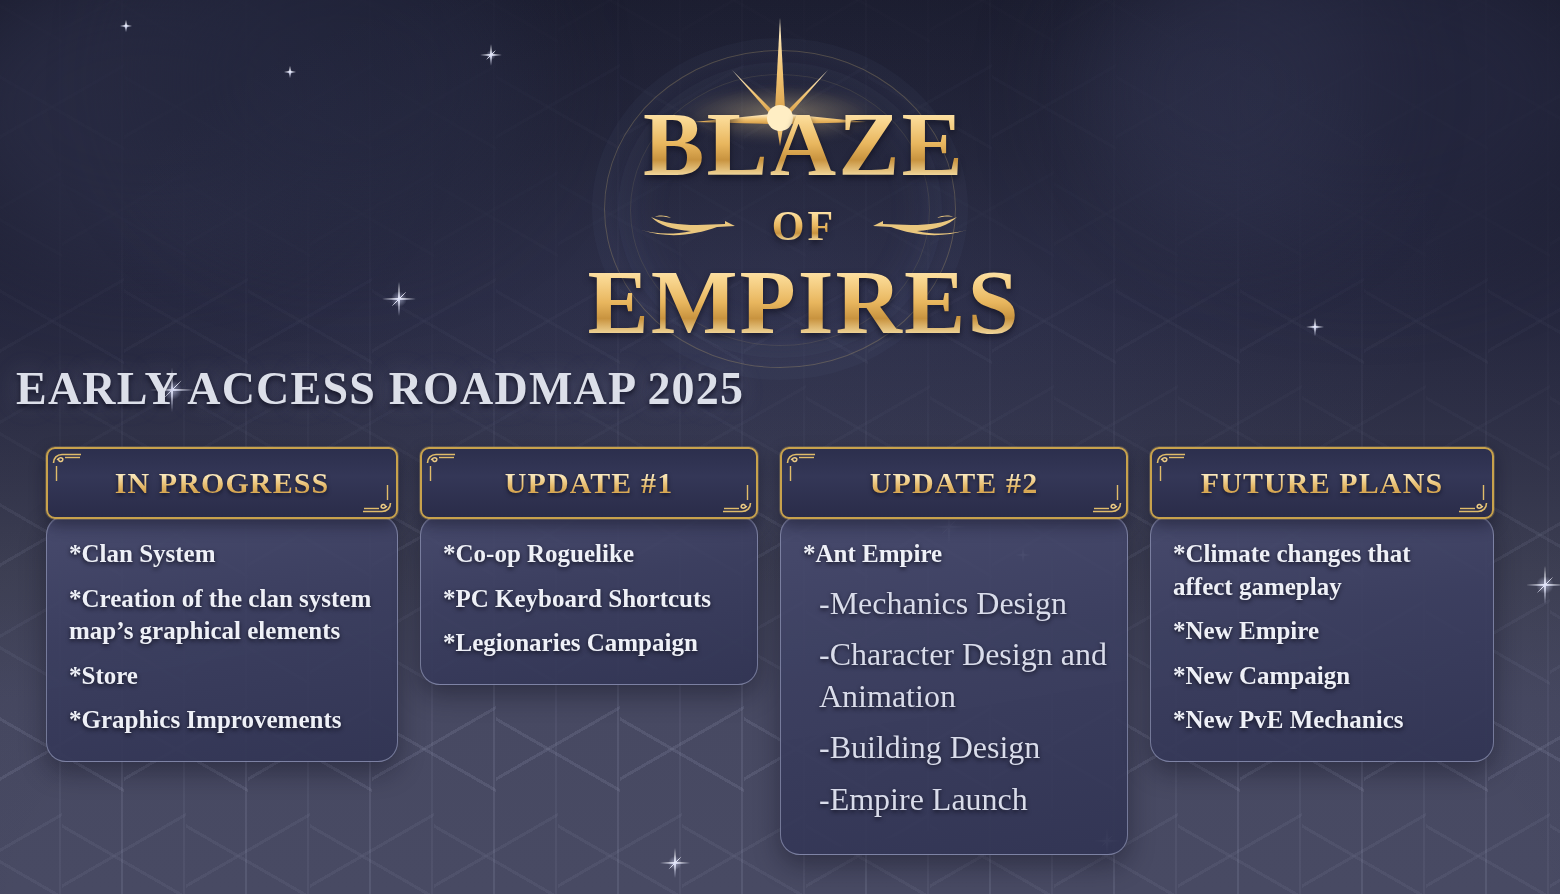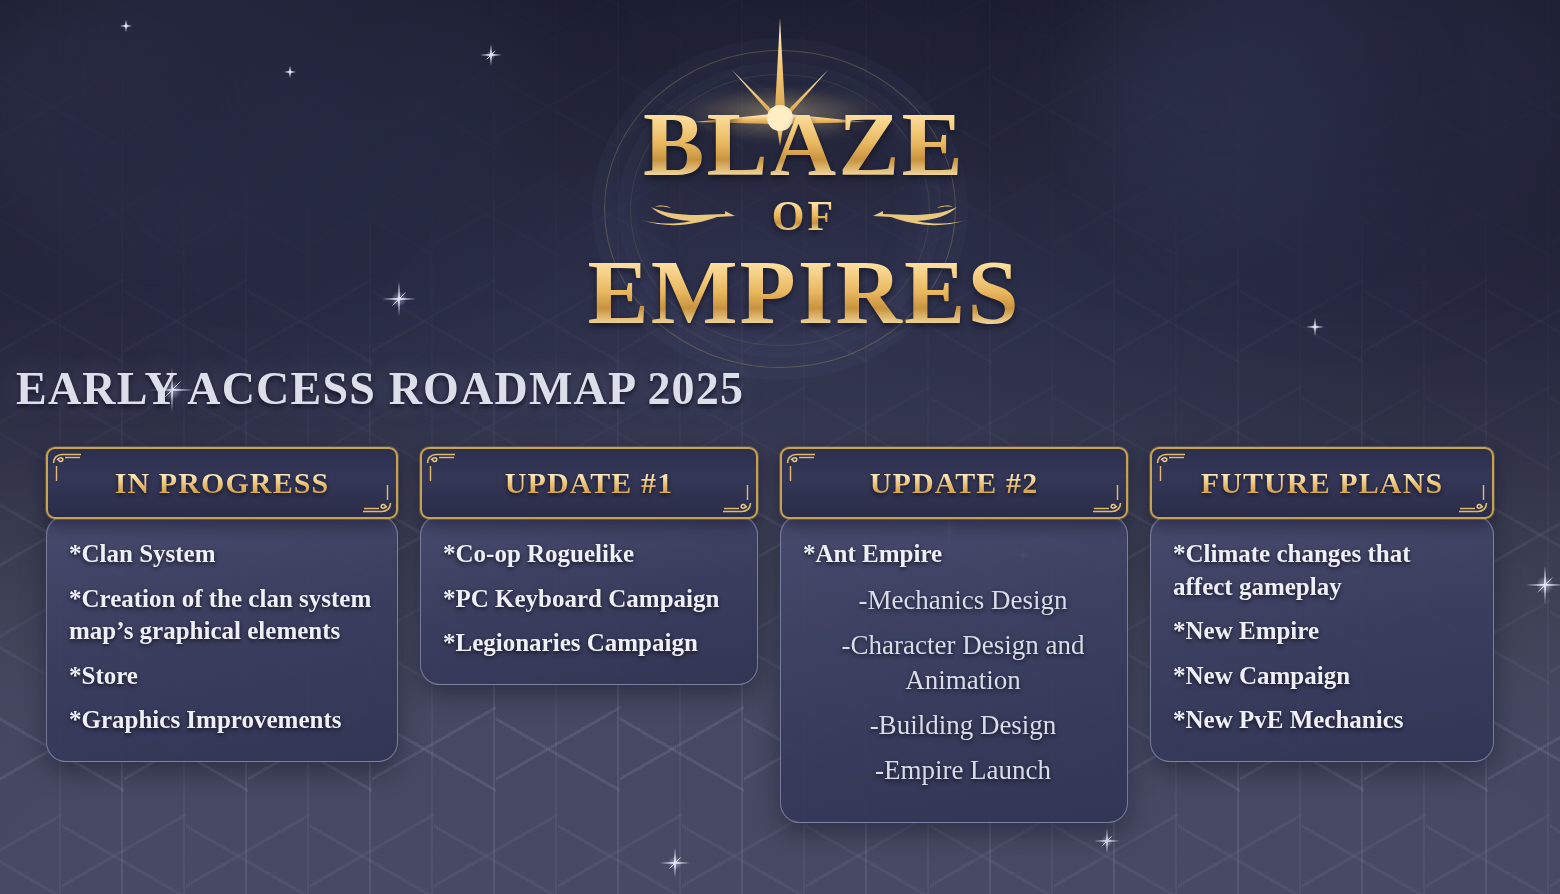--- a/index.html
+++ b/index.html
@@ -121,21 +121,21 @@
     -webkit-background-clip:text; background-clip:text;
     color:transparent;
     -webkit-text-fill-color:transparent;
     filter:drop-shadow(0 3px 3px rgba(10,10,25,.65));
   }
   #title-blaze  { margin-top:96px; font-size:92px; }
   #title-empires{ font-size:92px; margin-top:6px; }
 
   .ofrow {
     display:flex; align-items:center; gap:5px;
-    margin-top:2px; height:52px;
+    margin-top:12px; height:52px;
   }
   #title-of { font-size:42px; letter-spacing:3px; }
   .flour { width:128px; height:26px; }
 
   
   #subtitle {
     position:absolute; left:16px; right:0; top:362px;
     text-align:left;
     font-family:"Liberation Serif", serif;
     font-weight:bold;
@@ -199,25 +199,24 @@
     font-size:25px;
     line-height:1.30;
     color:#eef0f7;
     text-shadow:0 2px 4px rgba(8,8,20,.72);
     margin-bottom:12px;
   }
   .item:last-child { margin-bottom:0; }
 
   .item.sub {
     font-weight:normal;
-    font-size:27px;
+    font-size:32px;
     color:#d9dcea;
     margin-left:16px;
     margin-bottom:10px;
-    text-align:center;
   }
 
   
   .col.c1 { width:352px; }
   .col.c2 { width:338px; }
   .col.c3 { width:348px; }
   .col.c4 { width:344px; }
 </style>
 </head>
 <body>
@@ -380,21 +379,21 @@
           <span class="corner br"><svg viewBox="0 0 30 30" width="30" height="30">
   <path d="M2 9 C2 4.4 4.4 2 9 2 L29 2" fill="none" stroke="#d9b straight" stroke-width="0"></path>
   <path d="M1.5 10 C1.5 5 5 1.5 10 1.5 L29 1.5" fill="none" stroke="#e0bc6a" stroke-width="1.6"></path>
   <path d="M4.5 13 L4.5 28" fill="none" stroke="#e0bc6a" stroke-width="1.4"></path>
   <path d="M13 4.5 L28 4.5" fill="none" stroke="#e0bc6a" stroke-width="1.4"></path>
   <path d="M5.5 6.5 C8.5 3.5 12 5 10.5 7.5 C9.4 9.3 6.6 8.6 6.6 6.2" fill="none" stroke="#edcc84" stroke-width="1.5" stroke-linecap="round"></path>
 </svg></span>
         </div>
         <div class="col-body">
           <div class="item">*Co-op Roguelike</div>
-          <div class="item">*PC Keyboard Campaign</div>
+          <div class="item">*PC Keyboard Shortcuts</div>
           <div class="item">*Legionaries Campaign</div>
         </div>
       </div>
       <div class="col c3">
         <div class="col-header">
           <span class="corner tl"><svg viewBox="0 0 30 30" width="30" height="30">
   <path d="M2 9 C2 4.4 4.4 2 9 2 L29 2" fill="none" stroke="#d9b straight" stroke-width="0"></path>
   <path d="M1.5 10 C1.5 5 5 1.5 10 1.5 L29 1.5" fill="none" stroke="#e0bc6a" stroke-width="1.6"></path>
   <path d="M4.5 13 L4.5 28" fill="none" stroke="#e0bc6a" stroke-width="1.4"></path>
   <path d="M13 4.5 L28 4.5" fill="none" stroke="#e0bc6a" stroke-width="1.4"></path>

